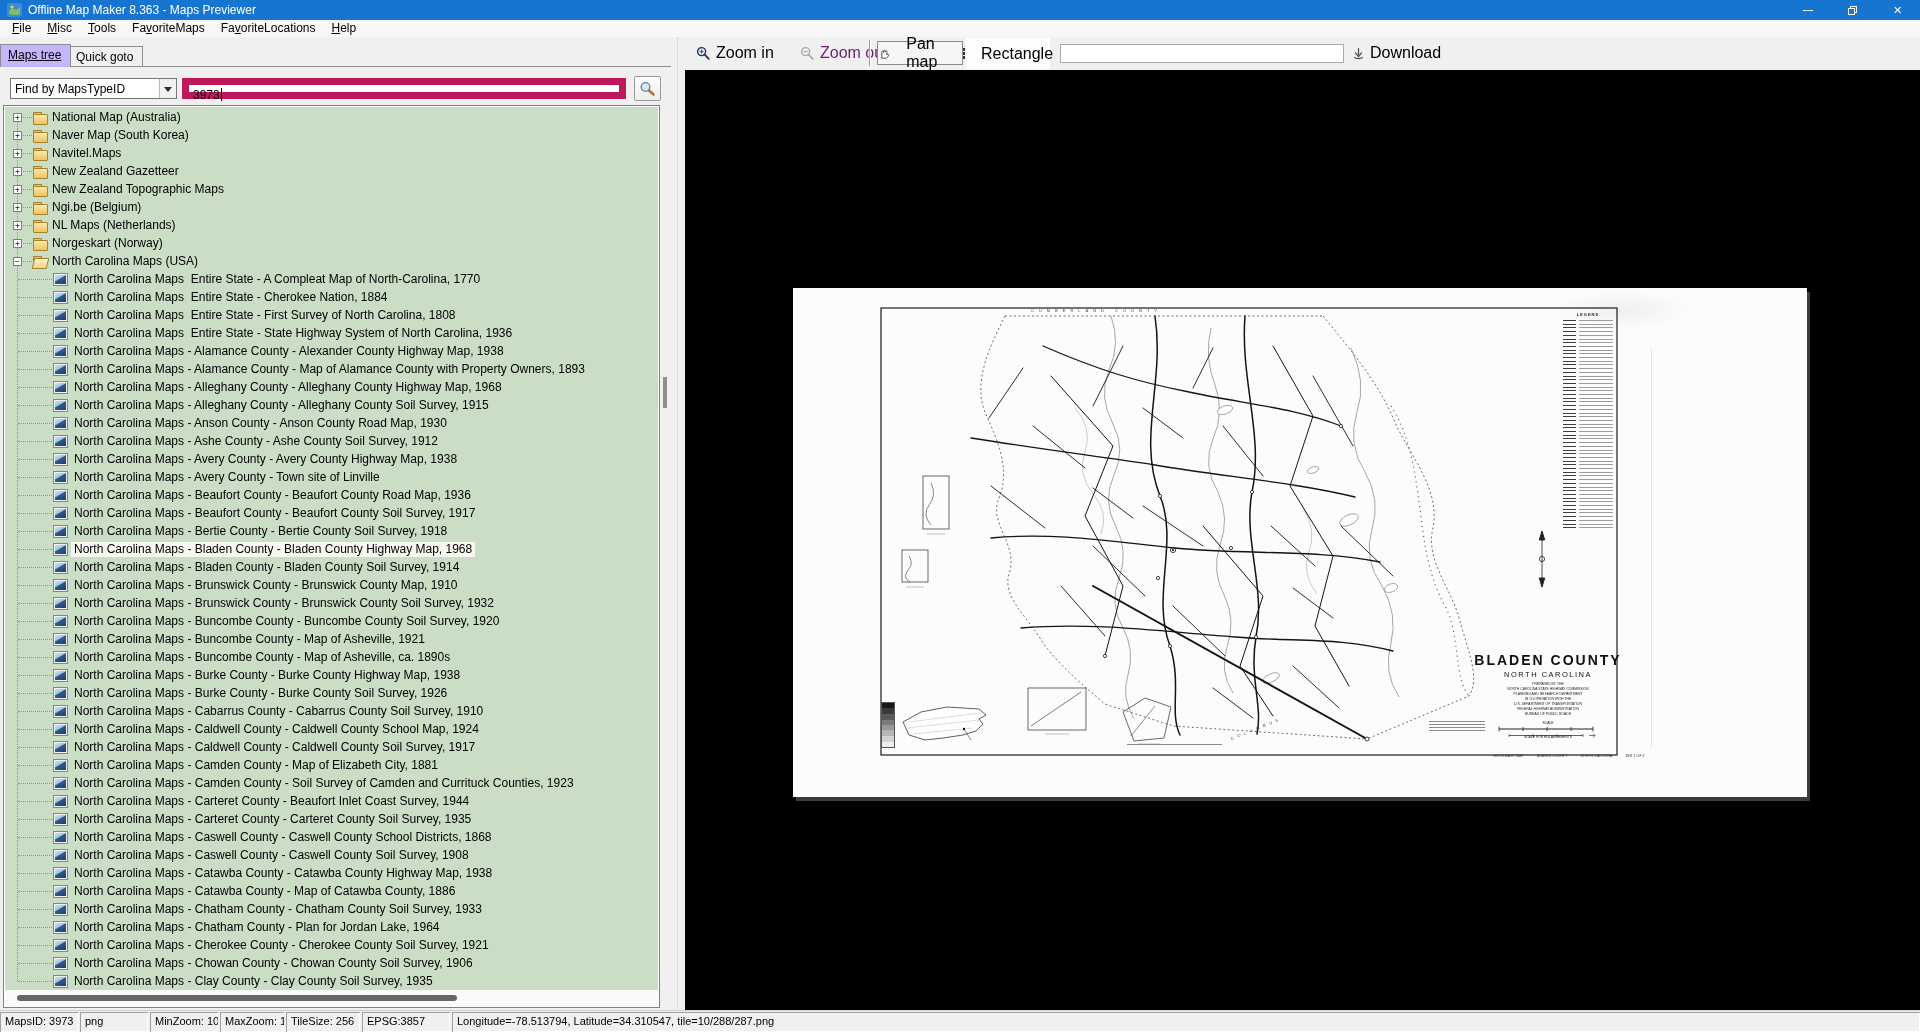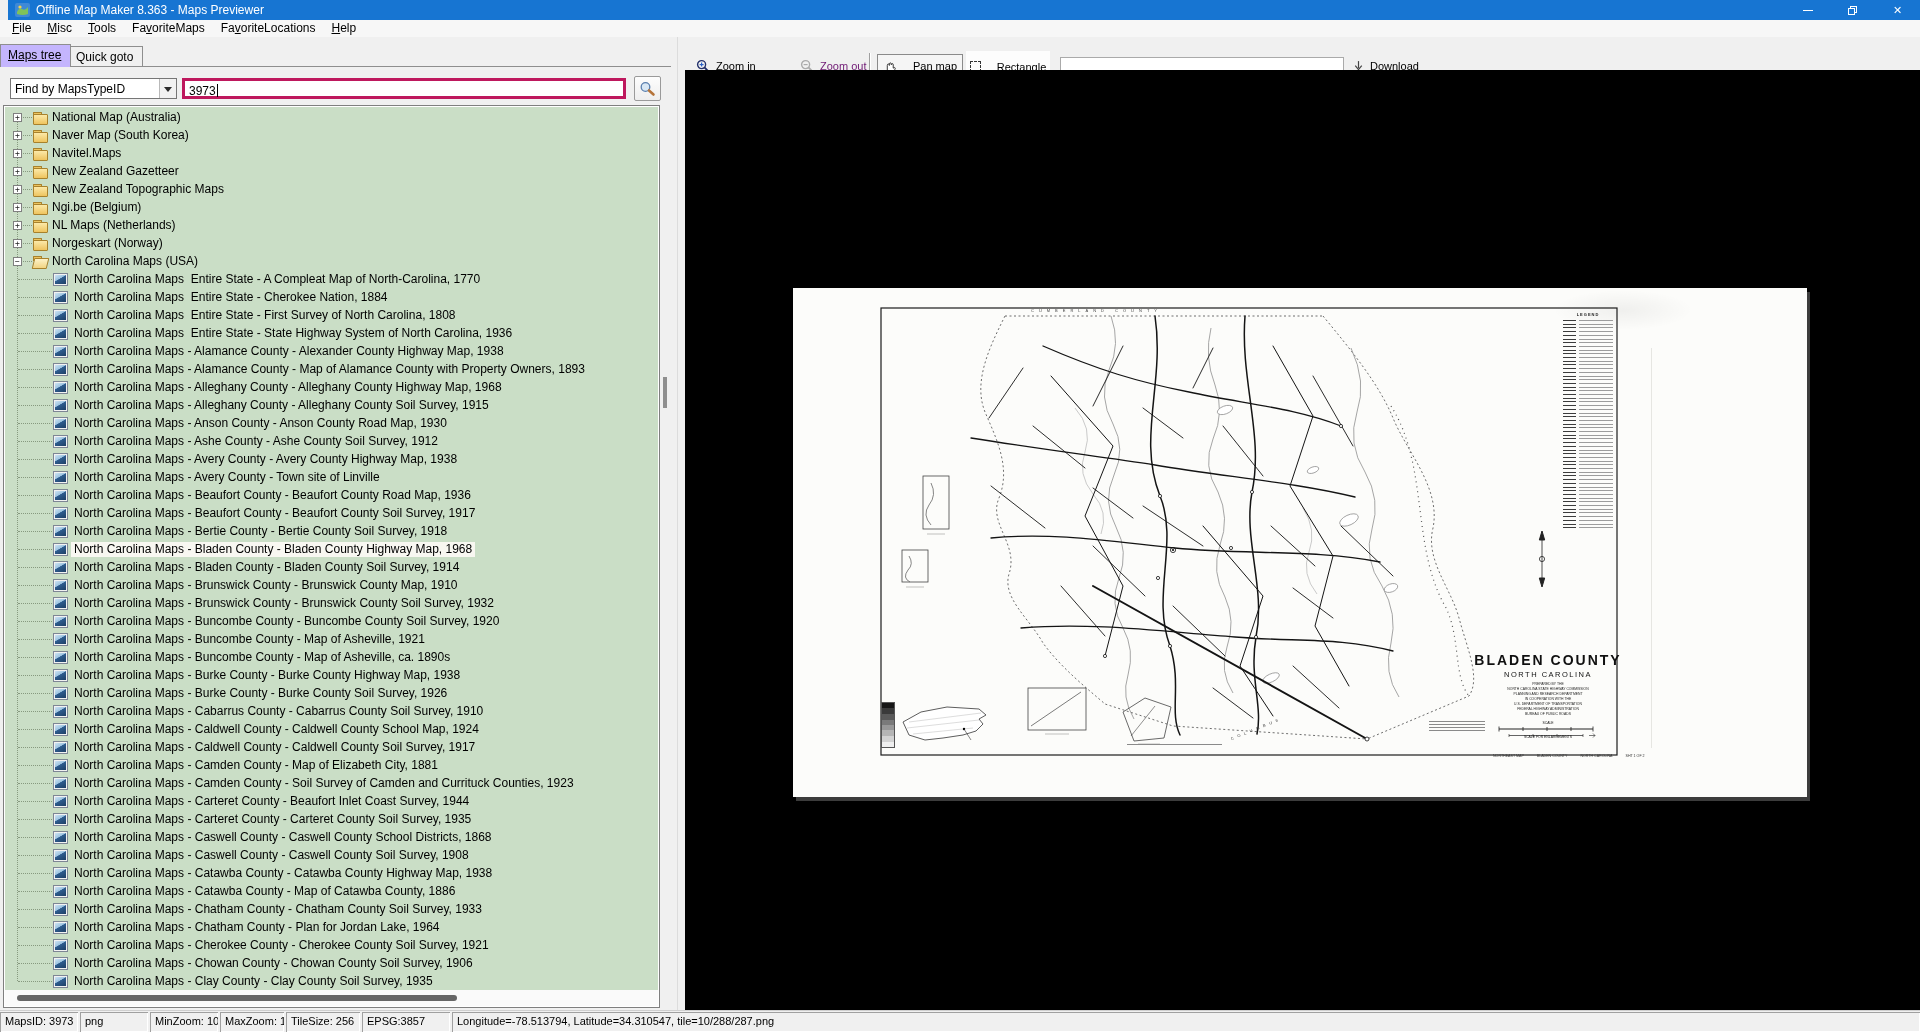--- a/index.html
+++ b/index.html
@@ -1,20 +1,20 @@
 <!DOCTYPE html>
 <html><head>
 <meta charset="utf-8">
 <style>
   html,body{margin:0;padding:0;background:#222;}
   *{box-sizing:border-box;}
   .window{position:relative;width:1920px;height:1032px;background:#f0f0f0;overflow:hidden;
           font-family:"Liberation Sans",sans-serif;color:#000;}
   
-  .titlebar{position:absolute;left:8px;top:0;right:0;height:20px;background:#1775d2;display:flex;align-items:center;}
+  .titlebar{position:absolute;left:0;top:0;right:0;height:20px;background:#1775d2;display:flex;align-items:center;}
   .titlebar .appicon{margin:0 6px 0 7px;width:15px;height:14px;flex:0 0 auto;}
   .titletext{color:#fff;font-size:12px;line-height:20px;white-space:nowrap;}
   .winbtns{position:absolute;right:0;top:0;height:20px;display:flex;}
   .winbtn{width:45px;height:20px;display:flex;align-items:center;justify-content:center;color:#fff;}
   .glyph-min{display:block;width:10px;height:0;border-top:1px solid #fff;}
   .glyph-restore{position:relative;width:9px;height:9px;}
   .glyph-restore i{position:absolute;display:block;border:1px solid #fff;width:7px;height:7px;left:0;top:2px;background:#1775d2;}
   .glyph-restore i:first-child{left:2px;top:0;background:none;}
   .glyph-close{font-size:11px;line-height:11px;}
   
@@ -27,21 +27,21 @@
   
   .tabline{position:absolute;left:0;right:6px;top:29px;border-top:1px solid #8e8e8e;}
   .tab{position:absolute;font-size:12px;background:#f0f0f0;border:1px solid #8e8e8e;border-bottom:none;padding:3px 9px 0 7px;}
   .tab.active{left:0;top:7px;height:23px;z-index:3;background:#c4b5fd;text-decoration:underline;}
   .tab.inactive{left:68px;top:9px;height:20px;z-index:1;}
   
   .combo{position:absolute;left:10px;top:41px;width:167px;height:21px;background:#fff;border:1px solid #767676;font-size:12px;}
   .combo .val{position:absolute;left:4px;top:3px;white-space:nowrap;}
   .combo .drop{position:absolute;right:0;top:0;bottom:0;width:17px;background:#f1f1f1;border-left:1px solid #b9b9b9;}
   .combo .drop::after{content:'';position:absolute;left:4px;top:8px;border:4px solid transparent;border-top:5px solid #2b2b2b;}
-  .searchfield{position:absolute;left:182px;top:41px;width:444px;height:21px;background:#fff;border:3px solid #be185d;font-size:12px;}
+  .searchfield{position:absolute;left:182px;top:41px;width:444px;height:21px;background:#fff;border:7px solid #be185d;font-size:12px;}
   .searchfield .val{position:absolute;left:4px;top:3px;}
   .caret{display:inline-block;width:0;height:13px;border-left:1px solid #000;vertical-align:-2px;margin-left:1px;}
   .searchbtn{position:absolute;left:634px;top:39px;width:27px;height:25px;background:linear-gradient(#fdfdfd,#eee);border:1px solid #9a9a9a;border-radius:2px;display:flex;align-items:center;justify-content:center;}
   
   .treebox{position:absolute;left:3px;top:68px;width:657px;height:903px;border:1px solid #7f7f7f;background:#fff;}
   .treeview{position:absolute;left:1px;right:1px;top:1px;bottom:17px;background:#cadec6;overflow:hidden;}
   .vline{position:absolute;left:12px;top:10px;height:864px;width:0;border-left:1px dotted #87997f;}
   .rows{position:absolute;left:0;top:2px;right:0;}
   .trow{position:relative;height:18px;}
   .trow .lbl{position:absolute;top:1px;font-size:12px;line-height:15px;white-space:pre;padding:0 3px;}
@@ -57,21 +57,21 @@
   .folder-ico::after{content:'';position:absolute;left:0;top:2px;width:13px;height:9px;background:linear-gradient(#fce9a8,#eec45f);border:1px solid #a8812c;border-radius:1px;}
   .trow.open .folder-ico::after{transform:skewX(-14deg);background:linear-gradient(#fdf2c8,#f2d482);}
   .map-ico{position:absolute;left:48px;top:2px;width:15px;height:13px;border:1px solid #7d8695;
            background:linear-gradient(150deg,#dcedf8 0%,#9cc3e0 42%,#2e5d8f 45%,#1b3a5e 100%);
            box-shadow:inset 0 0 0 1px #f2f2f2;}
   .hscroll{position:absolute;left:1px;right:1px;bottom:1px;height:16px;background:#fafafa;}
   .hthumb{position:absolute;left:12px;top:5px;width:440px;height:6px;background:#666;border-radius:3px;}
   .vthumb{position:absolute;left:663px;top:340px;width:4px;height:31px;background:#8f8f8f;}
   
   .right-panel{position:absolute;left:679px;right:0;top:0;bottom:0;background:#f0f0f0;}
-  .maptoolbar{position:absolute;left:0;right:0;top:13px;height:33px;font-size:11px;padding-left:32px;}
+  .maptoolbar{position:absolute;left:0;right:0;top:0;height:33px;font-size:16px;padding-left:32px;}
   .tbtn{position:absolute;top:6px;height:20px;display:flex;align-items:center;gap:5px;white-space:nowrap;}
   .tb-zoomin{left:17px;}
   .tb-zoomout{left:121px;color:#701a75;}
   .tbsep{position:absolute;left:190px;top:3px;height:26px;width:0;border-left:1px solid #9f9f9f;box-shadow:1px 0 0 #fff;}
   .tb-pan{position:absolute;left:198px;top:4px;width:86px;height:24px;border:1px solid #8a8a8a;background:#f5f5f5;display:flex;align-items:center;justify-content:center;gap:16px;}
   .tb-rect{position:absolute;left:287px;top:1px;width:84px;height:31px;background:#fdfdfd;display:flex;align-items:center;justify-content:center;gap:16px;}
   .rect-ico{width:11px;height:11px;border:1px dashed #333;}
   .tb-input{position:absolute;left:381px;top:7px;width:284px;height:19px;background:#fff;border:1px solid #aaa;font-size:12px;padding:1px 3px;}
   .tb-download{left:673px;}
   

